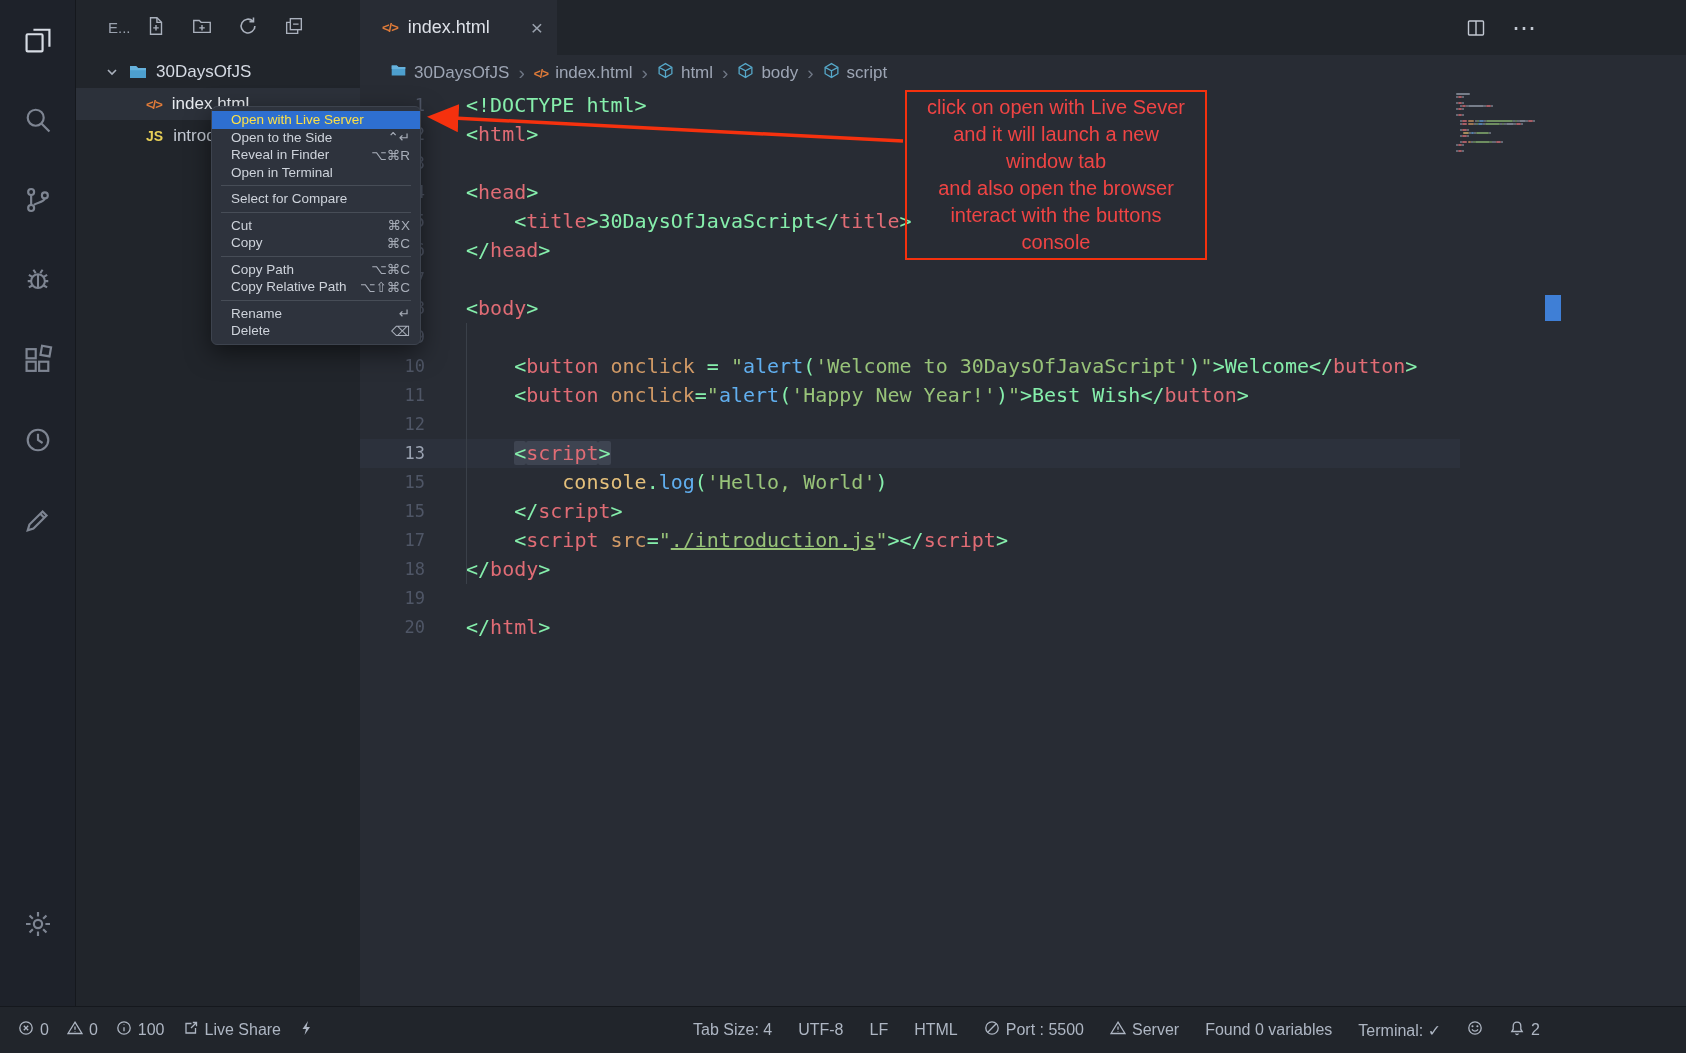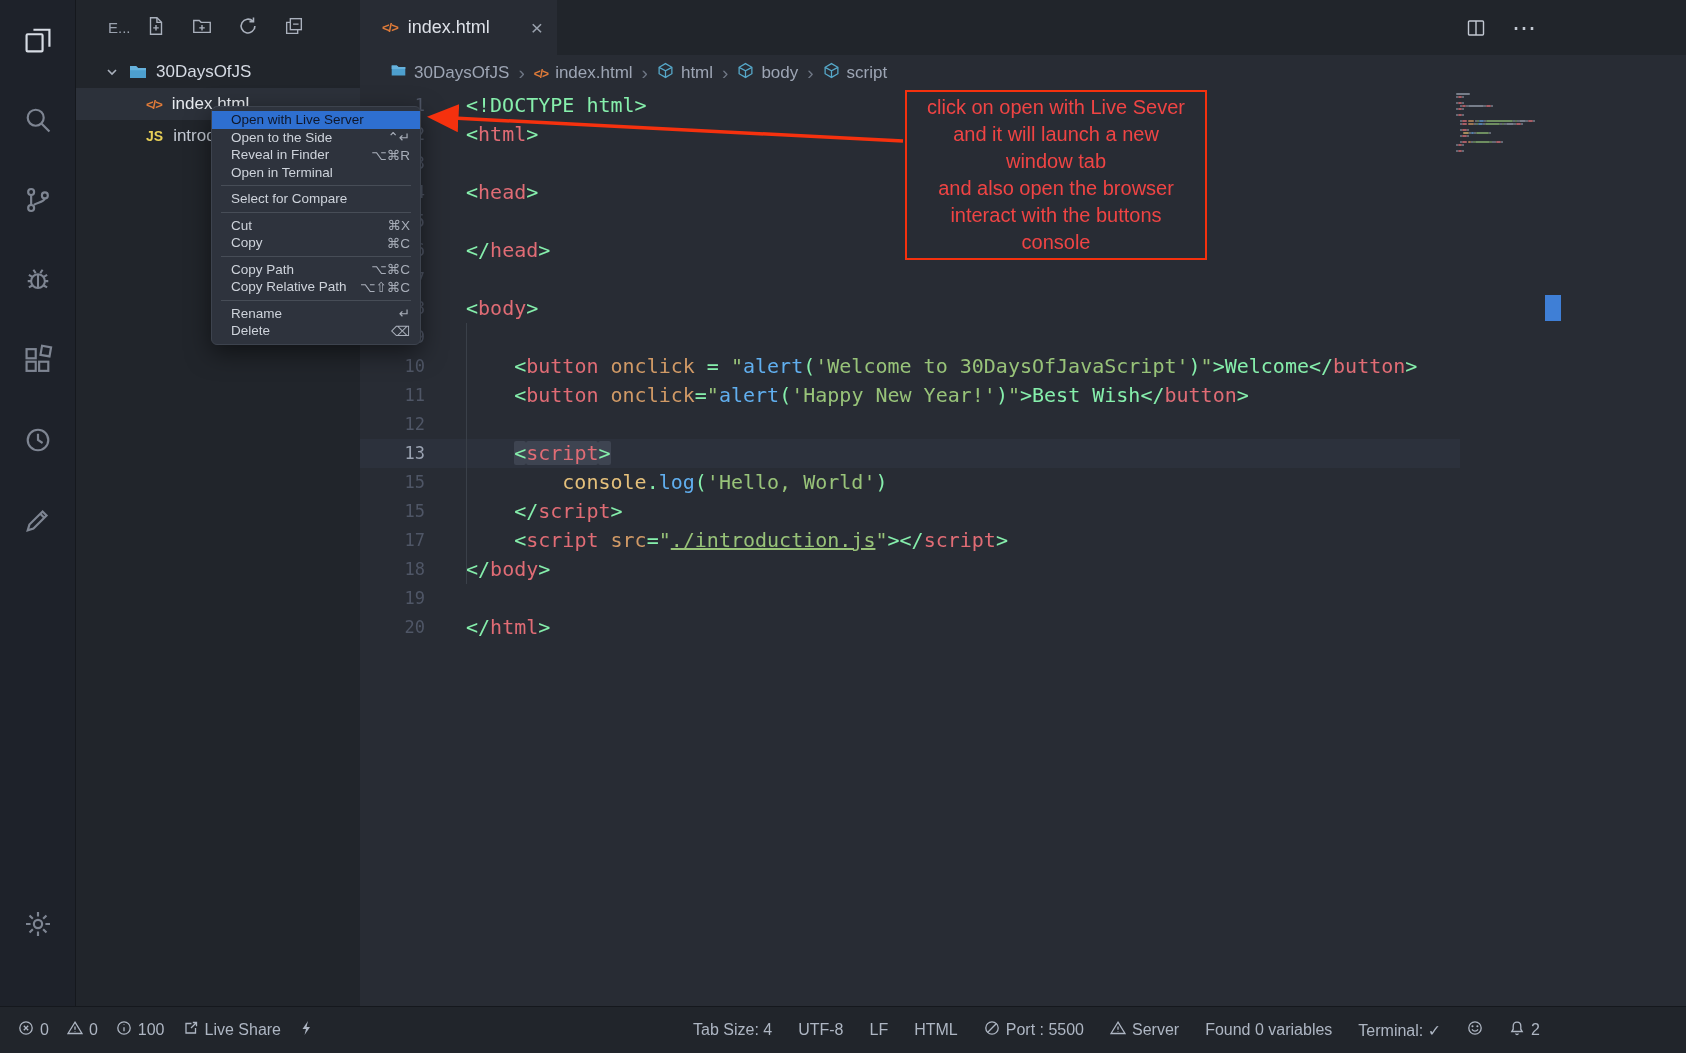--- a/index.html
+++ b/index.html
@@ -77,21 +77,21 @@
   .overview-marker { position:absolute; right:125px; top:204px; width:16px; height:26px;
     background:#3f7fd6; }
 
   
   .context-menu { position:absolute; left:211px; top:106px; width:210px;
     background:#2e333d; border:1px solid #3d434e; border-radius:6px;
     padding:4px 0; box-shadow:0 8px 24px rgba(0,0,0,.5);
     font-size:13.5px; color:#ced3db; z-index:40; }
   .cm-item { display:flex; align-items:center; height:17.5px; padding:0 10px 0 19px; }
   .cm-item .key { margin-left:auto; color:#a8aeb9; }
-  .cm-item.hl { background:#2e6fd0; color:#0f172a; }
+  .cm-item.hl { background:#2e6fd0; color:#fde047; }
   .cm-sep { height:1px; background:#474d57; margin:4px 9px; }
 
   
   .ann-box { position:absolute; left:905px; top:90px; width:302px; height:170px;
     border:2.5px solid #f5310e; color:#f5310e; z-index:45;
     display:flex; flex-direction:column; justify-content:center;
     text-align:center; font-size:20px; line-height:27px; font-weight:500; }
   .arrow-overlay { position:absolute; left:0; top:0; width:1686px; height:1053px;
     z-index:46; pointer-events:none; }
 
@@ -275,20 +275,21 @@
         <div class="code-line">
           <div class="ln">3</div>
           <div class="lc"></div>
         </div>
         <div class="code-line">
           <div class="ln">4</div>
           <div class="lc"><span class="tok-pl">&lt;</span><span class="tok-tg">head</span><span class="tok-pl">&gt;</span></div>
         </div>
         <div class="code-line">
           <div class="ln">5</div>
+          <div class="lc"><span class="tok-pl">    &lt;</span><span class="tok-tg">title</span><span class="tok-pl">&gt;</span><span class="tok-pl">30DaysOfJavaScript</span><span class="tok-pl">&lt;/</span><span class="tok-tg">title</span><span class="tok-pl">&gt;</span></div>
         </div>
         <div class="code-line">
           <div class="ln">6</div>
           <div class="lc"><span class="tok-pl">&lt;/</span><span class="tok-tg">head</span><span class="tok-pl">&gt;</span></div>
         </div>
         <div class="code-line">
           <div class="ln">7</div>
           <div class="lc"></div>
         </div>
         <div class="code-line">

